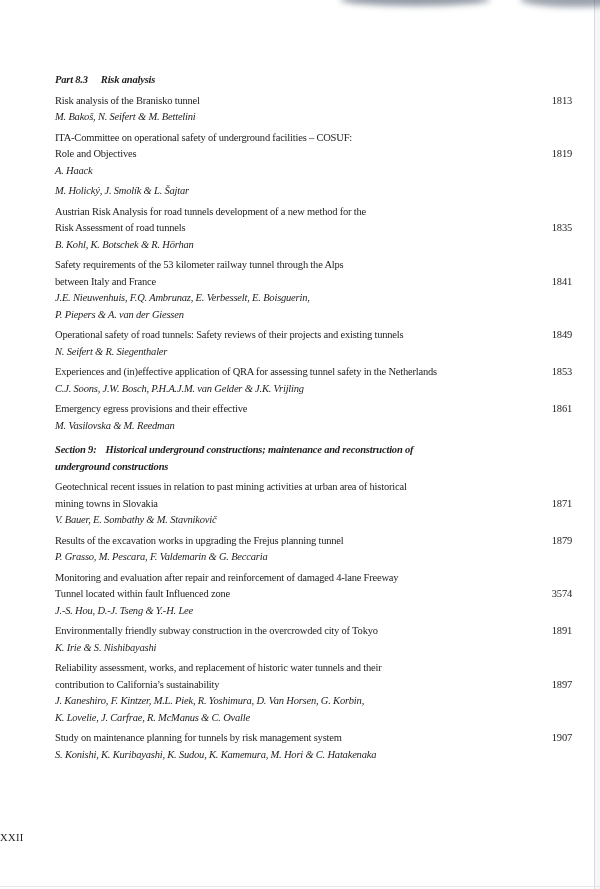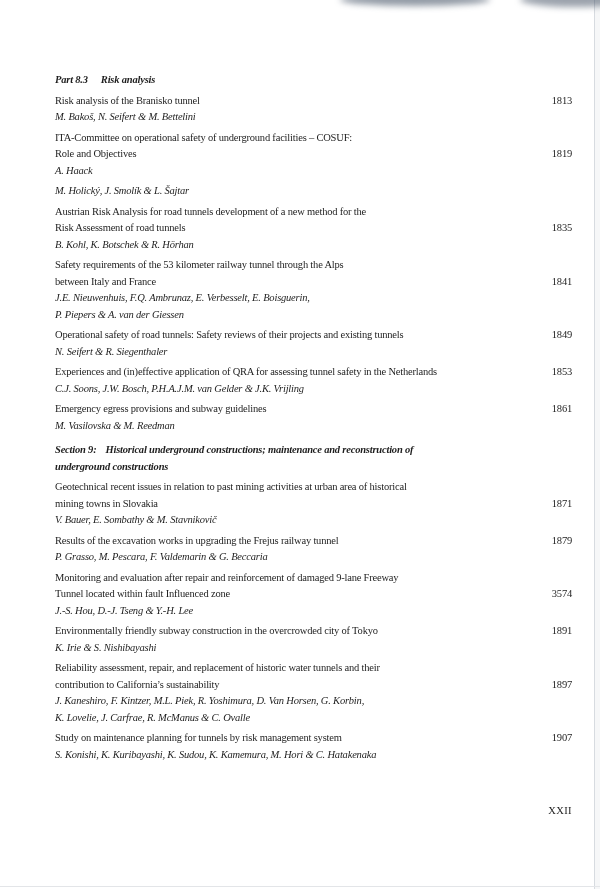--- a/index.html
+++ b/index.html
@@ -49,22 +49,22 @@
     align-items: flex-end;
     justify-content: space-between;
   }
   .entry-title { white-space: pre; }
   .entry-page { flex: none; padding-left: 8px; }
   .entry-authors { font-style: italic; white-space: pre; }
 
   .footer {
     position: absolute;
     left: 0; right: 28px;
-    top: 805px;
-    text-align: right;
+    top: 832px;
+    text-align: left;
     font-size: 10.5px;
     letter-spacing: 0.4px;
   }
 </style>
 </head>
 <body>
 
 <div class="edge-right-band"></div>
 <div class="edge-right"></div>
 <div class="edge-bottom"></div>
@@ -128,21 +128,21 @@
   <div class="entry">
     <div class="title-row">
       <div class="entry-title">Experiences and (in)effective application of QRA for assessing tunnel safety in the Netherlands</div>
       <div class="entry-page">1853</div>
     </div>
     <div class="entry-authors">C.J. Soons, J.W. Bosch, P.H.A.J.M. van Gelder &amp; J.K. Vrijling</div>
   </div>
 
   <div class="entry">
     <div class="title-row">
-      <div class="entry-title">Emergency egress provisions and subway guidelines</div>
+      <div class="entry-title">Emergency egress provisions and their effective</div>
       <div class="entry-page">1861</div>
     </div>
     <div class="entry-authors">M. Vasilovska &amp; M. Reedman</div>
   </div>
 
   <div class="section-heading">
     <span>Section 9:</span><span class="heading-gap-sm"></span><span class="pre">Historical underground constructions; maintenance and reconstruction of
 underground constructions</span>
   </div>
 
@@ -150,46 +150,46 @@
     <div class="title-row">
       <div class="entry-title">Geotechnical recent issues in relation to past mining activities at urban area of historical
 mining towns in Slovakia</div>
       <div class="entry-page">1871</div>
     </div>
     <div class="entry-authors">V. Bauer, E. Sombathy &amp; M. Stavnikovič</div>
   </div>
 
   <div class="entry">
     <div class="title-row">
-      <div class="entry-title">Results of the excavation works in upgrading the Frejus railway tunnel</div>
+      <div class="entry-title">Results of the excavation works in upgrading the Frejus planning tunnel</div>
       <div class="entry-page">1879</div>
     </div>
     <div class="entry-authors">P. Grasso, M. Pescara, F. Valdemarin &amp; G. Beccaria</div>
   </div>
 
   <div class="entry">
     <div class="title-row">
-      <div class="entry-title">Monitoring and evaluation after repair and reinforcement of damaged 9-lane Freeway
+      <div class="entry-title">Monitoring and evaluation after repair and reinforcement of damaged 4-lane Freeway
 Tunnel located within fault Influenced zone</div>
       <div class="entry-page">3574</div>
     </div>
     <div class="entry-authors">J.-S. Hou, D.-J. Tseng &amp; Y.-H. Lee</div>
   </div>
 
   <div class="entry">
     <div class="title-row">
       <div class="entry-title">Environmentally friendly subway construction in the overcrowded city of Tokyo</div>
       <div class="entry-page">1891</div>
     </div>
     <div class="entry-authors">K. Irie &amp; S. Nishibayashi</div>
   </div>
 
   <div class="entry">
     <div class="title-row">
-      <div class="entry-title">Reliability assessment, repair, and replacement of historic water tunnels and their
+      <div class="entry-title">Reliability assessment, works, and replacement of historic water tunnels and their
 contribution to California’s sustainability</div>
       <div class="entry-page">1897</div>
     </div>
     <div class="entry-authors">J. Kaneshiro, F. Kintzer, M.L. Piek, R. Yoshimura, D. Van Horsen, G. Korbin,
 K. Lovelie, J. Carfrae, R. McManus &amp; C. Ovalle</div>
   </div>
 
   <div class="entry">
     <div class="title-row">
       <div class="entry-title">Study on maintenance planning for tunnels by risk management system</div>

